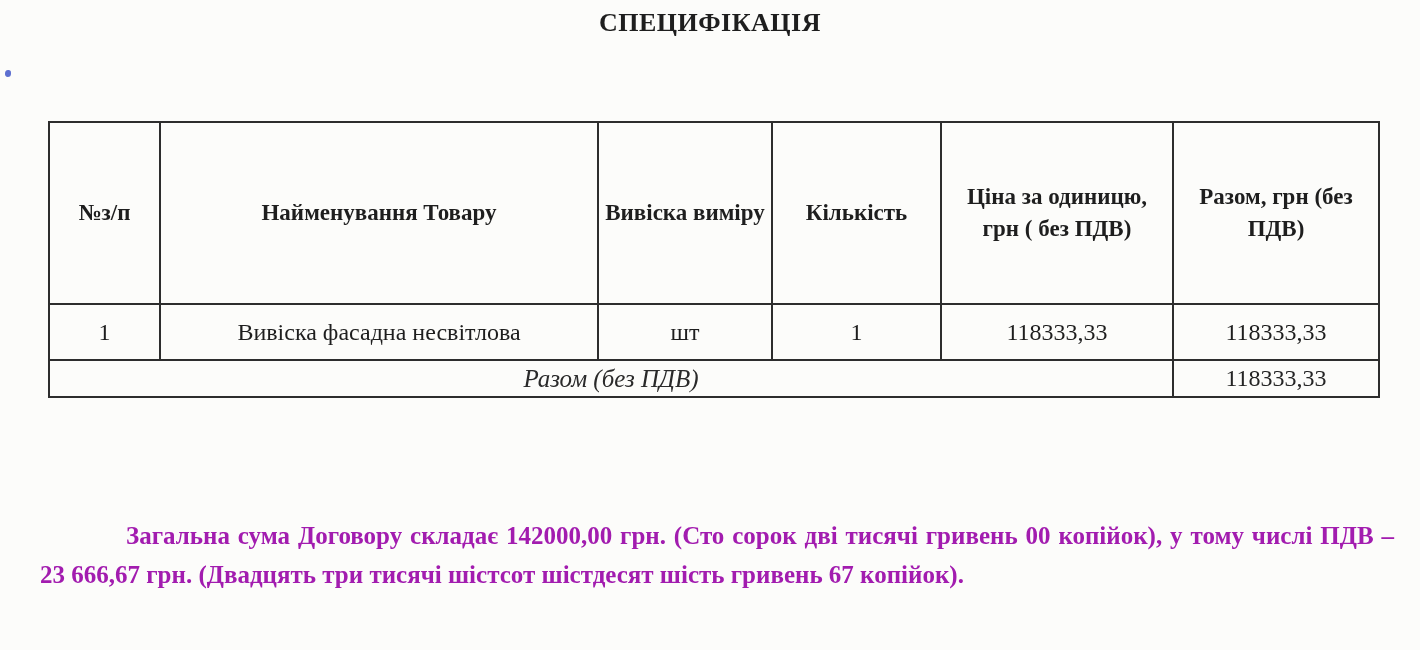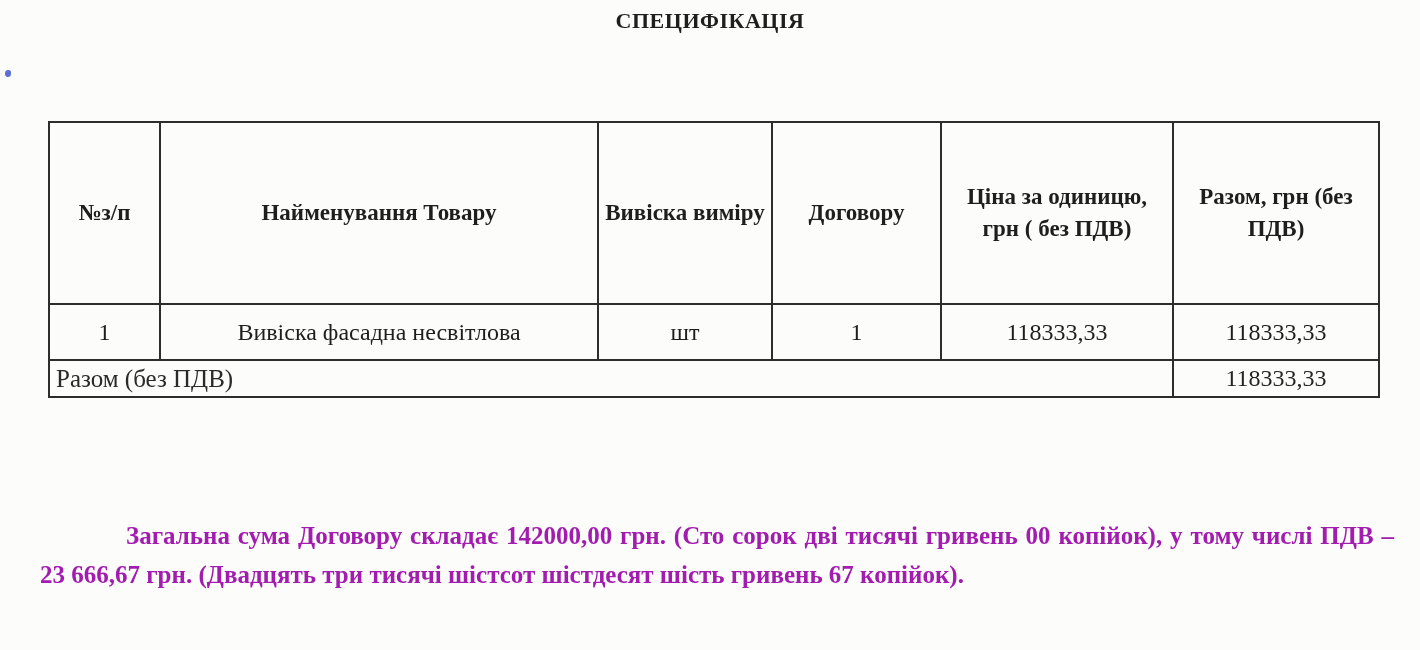--- a/index.html
+++ b/index.html
@@ -29,21 +29,21 @@
     border-radius: 50% 40% 55% 45%;
     background: #4156c8;
     opacity: 0.85;
   }
   .doc-title {
     position: absolute;
     top: 8px;
     left: 0;
     width: 1420px;
     text-align: center;
-    font-size: 22px;
+    font-size: 26px;
     font-weight: bold;
     letter-spacing: 0.5px;
   }
   .doc-subtitle {
     position: absolute;
     top: 52px;
     left: 0;
     width: 1420px;
     text-align: center;
     font-size: 25px;
@@ -80,22 +80,23 @@
     text-align: center;
   }
   td.item-name {
     font-weight: normal;
     font-size: 25px;
   }
   tr.total-row {
     height: 37px;
   }
   td.total-label {
+    font-style: italic;
     font-size: 25px;
-    text-align: left;
+    text-align: center;
     padding-right: 14px;
     color: #2a2a2a;
   }
   td.total-value {
     font-size: 24px;
     text-align: center;
     color: #252525;
   }
   .summary-paragraph {
     position: absolute;
@@ -127,21 +128,21 @@
       <col style="width:174px">
       <col style="width:169px">
       <col style="width:232px">
       <col style="width:206px">
     </colgroup>
     <tbody>
       <tr class="header-row">
         <th>№з/п</th>
         <th>Найменування Товару</th>
         <th>Вивіска виміру</th>
-        <th>Договору</th>
+        <th>Кількість</th>
         <th>Ціна за одиницю, грн ( без ПДВ)</th>
         <th>Разом, грн (без ПДВ)</th>
       </tr>
       <tr class="item-row">
         <td>1</td>
         <td class="item-name">Вивіска фасадна несвітлова</td>
         <td>шт</td>
         <td>1</td>
         <td>118333,33</td>
         <td class="item-name">118333,33</td>

